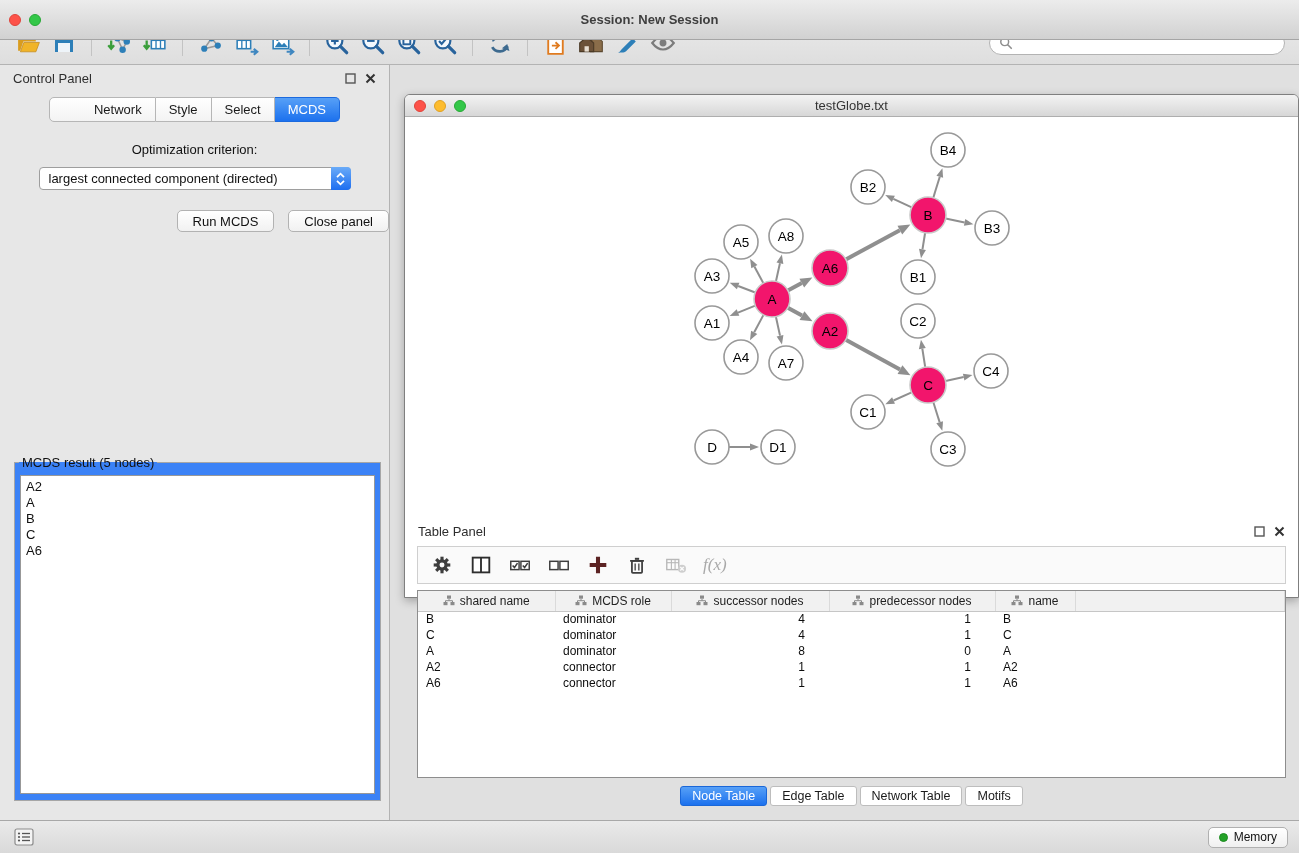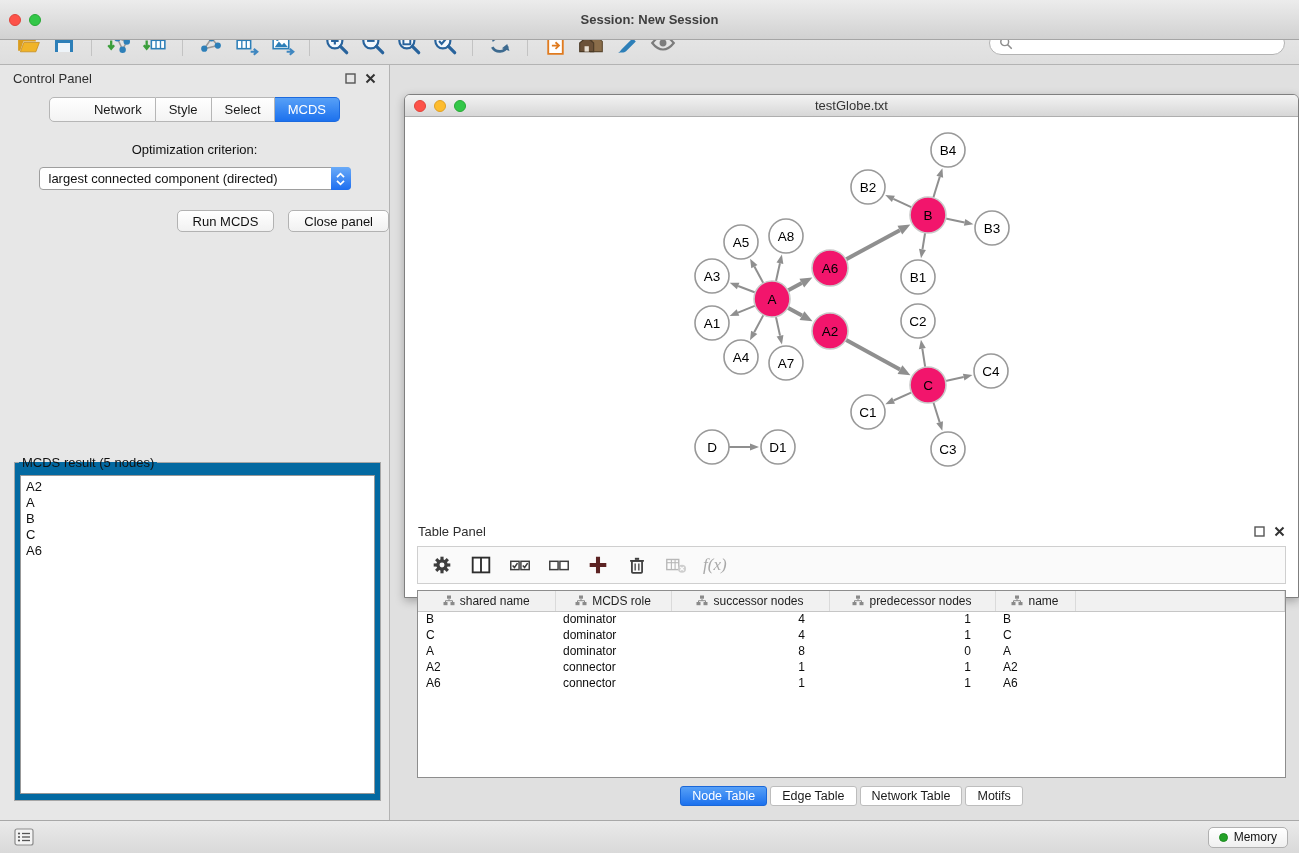--- a/index.html
+++ b/index.html
@@ -40,21 +40,21 @@
   .seg.active { background:linear-gradient(#57a0f7,#1c71ee); border-color:#1c6ade; color:#fff; }
   .opt-label { margin-top:20px; text-align:center; font-size:13px; color:#111; }
   .combo { margin:10px auto 0 auto; width:312px; height:23px; background:#fff; border:1px solid #9e9e9e;
     border-radius:4px; position:relative; display:flex; align-items:center; padding:0 26px 0 9px; font-size:13px; color:#111; }
   .combo-btn { position:absolute; right:-1px; top:-1px; bottom:-1px; width:20px;
     background:linear-gradient(#6aabf8,#1d6ef0); border-radius:0 4px 4px 0; display:flex; align-items:center; justify-content:center; }
   .btn-row { display:flex; justify-content:flex-end; gap:14px; margin-top:20px; }
   .mac-btn { height:22px; padding:0 15px; font-size:13px; color:#111; background:linear-gradient(#ffffff,#f1f1f1);
     border:1px solid #b2b2b2; border-radius:5px; cursor:default; }
   .result-fieldset { position:absolute; left:14px; width:367px; top:390px; height:346px;
-    border:1px solid #a6a6a6; background:#0369a1; }
+    border:1px solid #a6a6a6; background:#3b82f6; }
   .result-fieldset legend { font-size:13px; color:#111; margin-left:4px; padding:0 3px; }
   .result-list { position:absolute; left:5px; right:5px; top:5px; bottom:6px; background:#fff;
     border:1px solid #989898; overflow:auto; padding:3px 5px; }
   .result-item { font-size:13px; line-height:16px; color:#111; }
 
   
   .net-window { position:absolute; left:404px; top:65px; width:895px; height:504px;
     background:#fff; border:1px solid #7f7f7f; border-radius:6px 6px 0 0; box-shadow:0 3px 10px rgba(0,0,0,.28);margin-top:29px; }
   .net-titlebar { height:22px; background:linear-gradient(#f3f3f3,#d7d7d7); border-bottom:1px solid #aeaeae;
     border-radius:5px 5px 0 0; position:relative; display:flex; align-items:center; }

